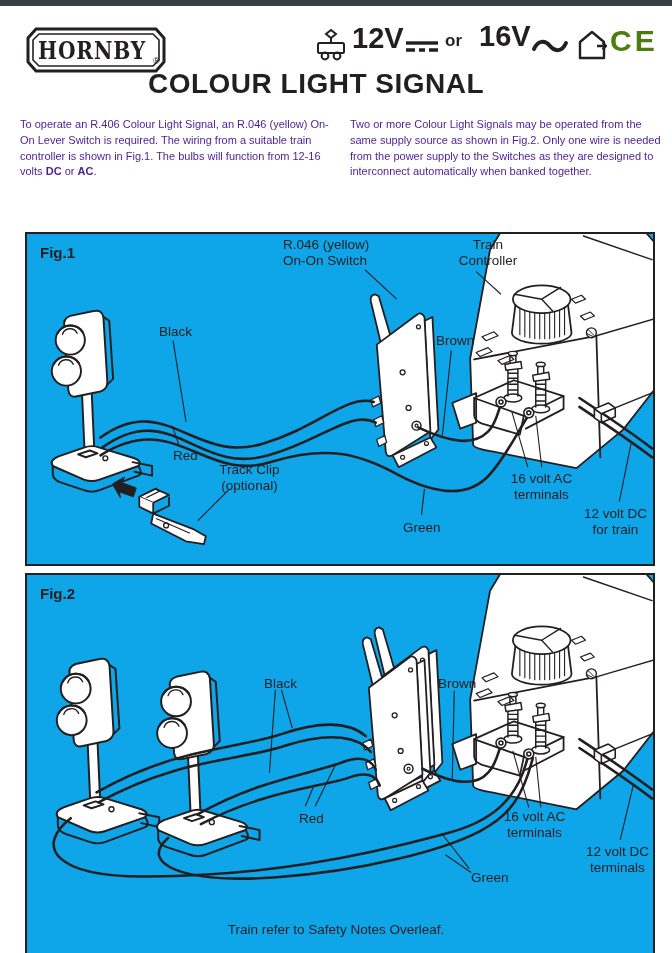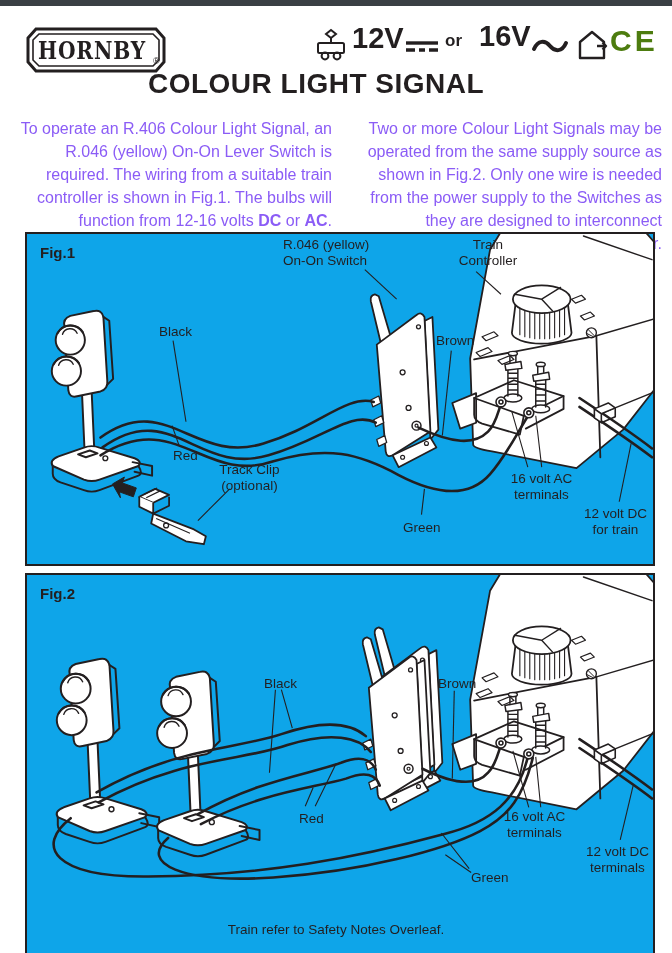--- a/index.html
+++ b/index.html
@@ -15,21 +15,21 @@
   .logo{position:absolute;left:20px;top:26px;}
   .iconrow{position:absolute;left:0;top:0;}
   .v-text{position:absolute;font-weight:bold;font-size:29px;letter-spacing:0px;color:#231f20;white-space:nowrap;}
   .or-text{position:absolute;font-weight:bold;font-size:17px;color:#231f20;}
   .ce-text{position:absolute;font-weight:bold;font-size:30px;letter-spacing:3px;color:#4d7c0f;}
   .page-title{
     position:absolute;left:0;top:68px;width:544px;text-align:center;
     font-size:28px;font-weight:bold;letter-spacing:.5px;color:#231f20;margin-left:44px;
   }
   
-  .intro{position:absolute;top:117px;font-size:16px;line-height:1.44;color:#8b5cf6;text-align:right;}
+  .intro{position:absolute;top:117px;font-size:11px;line-height:1.44;color:#4c1d95;}
   .intro.left{left:20px;width:312px;}
   .intro.right{left:350px;width:312px;}
   .intro b{font-weight:bold;}
   
   .figbox{position:absolute;left:25px;width:630px;border:2px solid #231f20;box-sizing:border-box;background:#0ea5e9;overflow:hidden;}
   #fig1-box{top:232px;height:334px;}
   #fig2-box{top:552px;height:420px;border-top-width:2px;margin-top:21px;}
   .figsvg{position:absolute;left:0;top:0;}
   .fig-label{position:absolute;left:13px;top:10px;font-weight:bold;font-size:15px;color:#231f20;}
   .ann{position:absolute;font-size:13.5px;line-height:1.2;color:#231f20;white-space:pre-line;}

